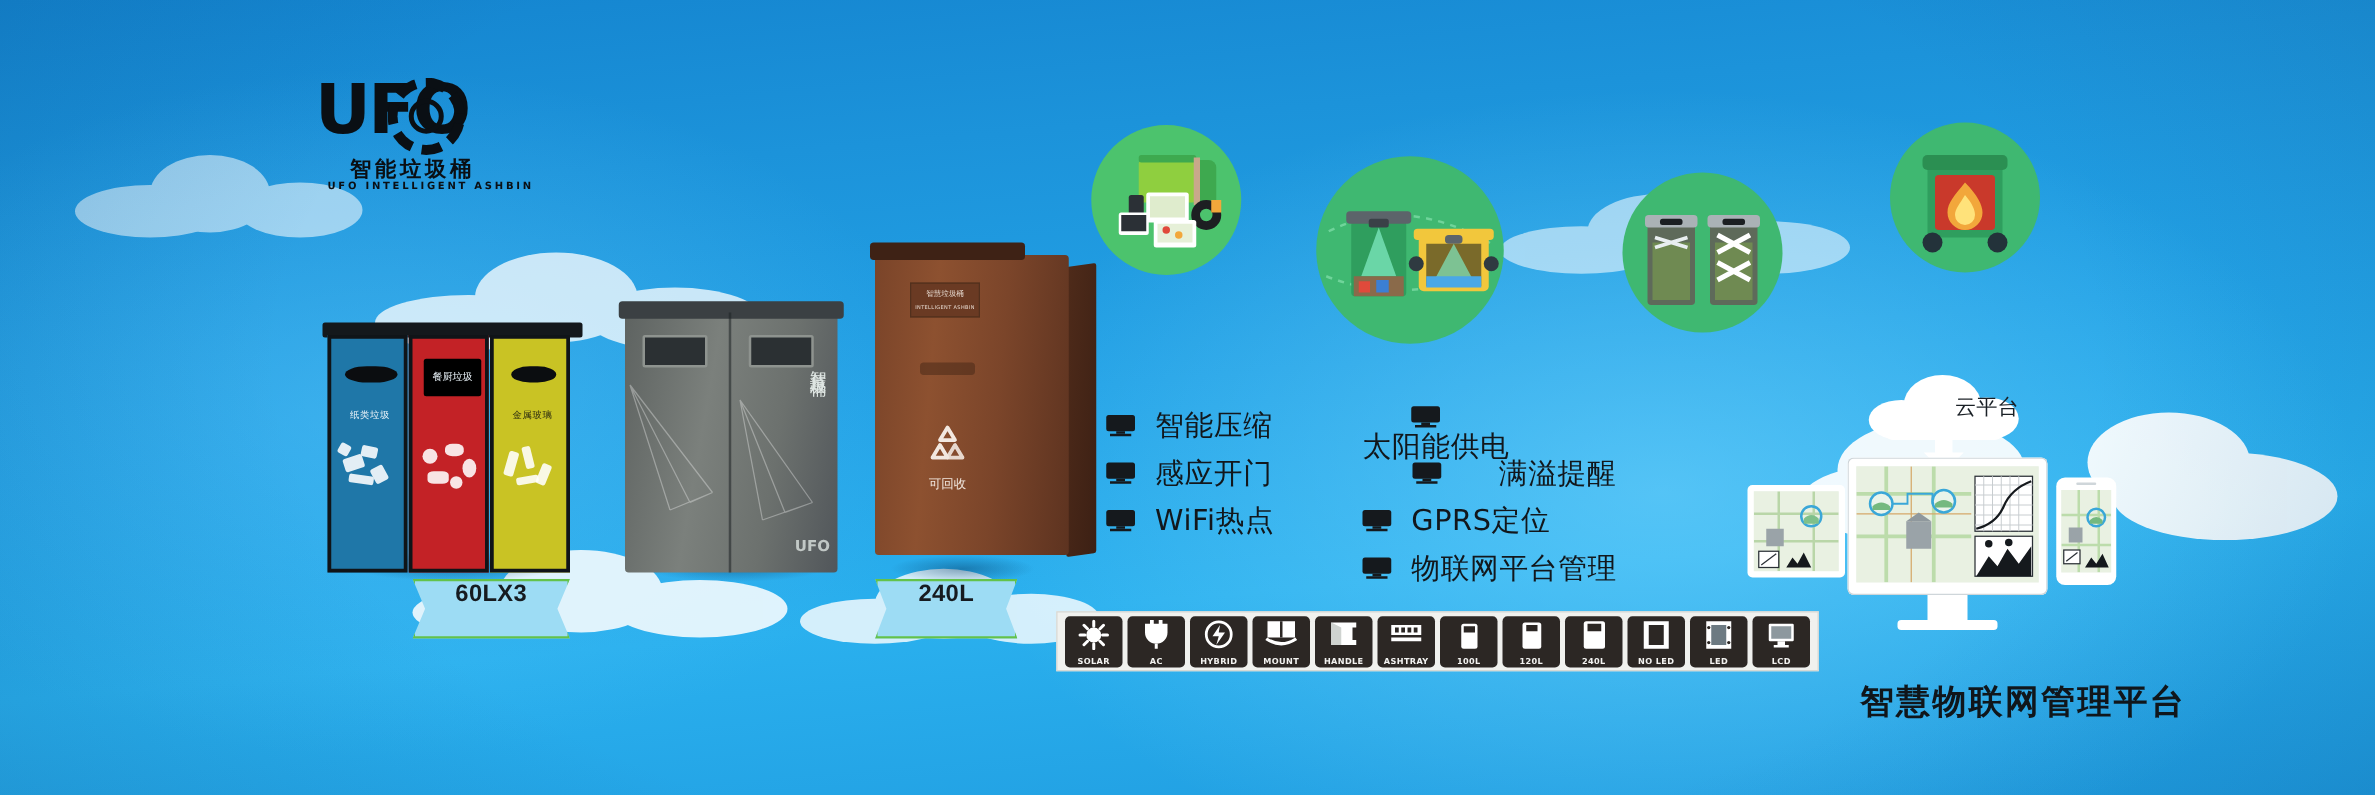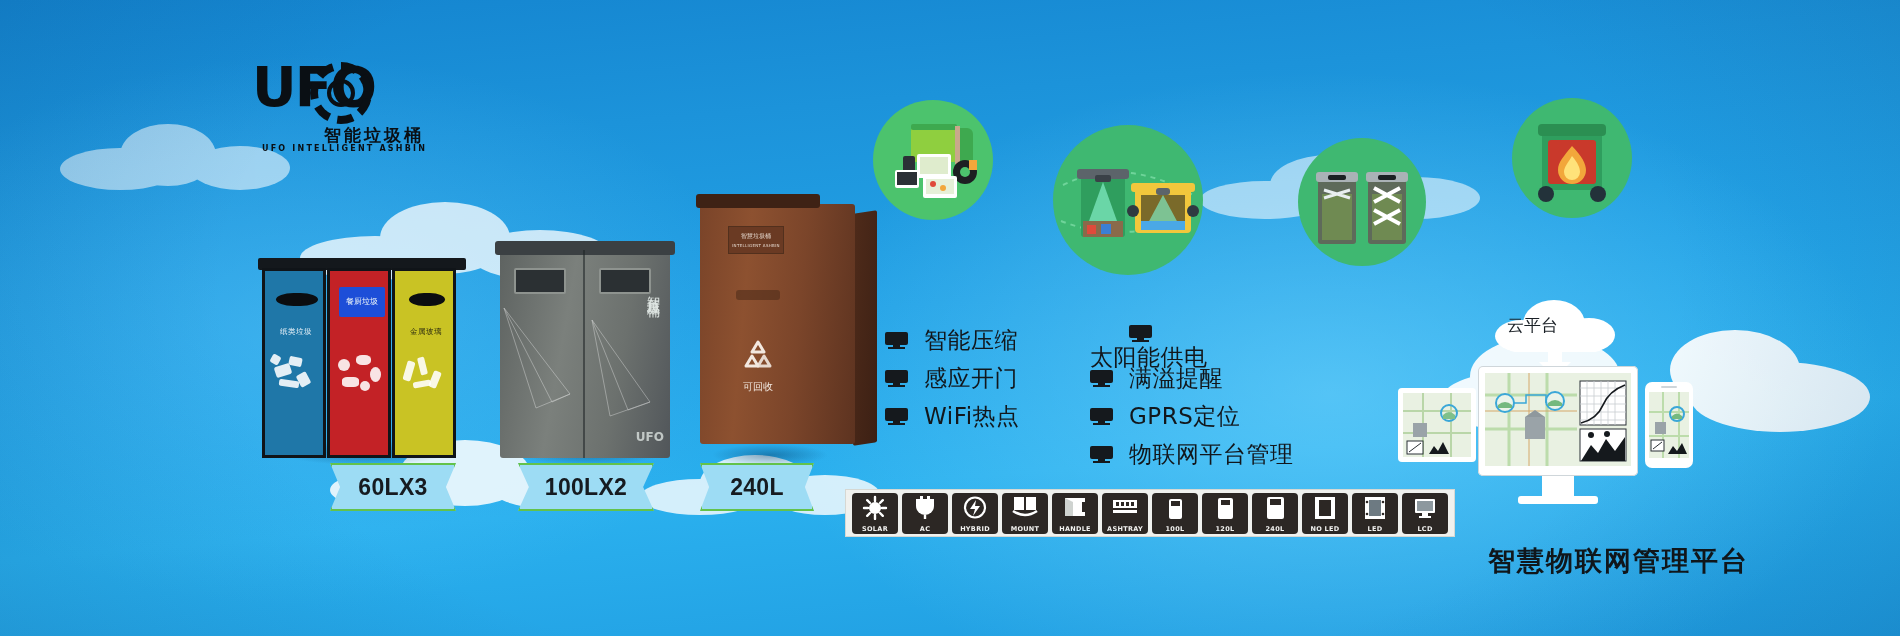--- a/index.html
+++ b/index.html
@@ -40,21 +40,21 @@
     position:absolute;left:58px;top:4px;width:62px;height:62px;border-radius:50%;
     border:8px dashed #0a0f14;box-sizing:border-box;
   }
   .logo-ring:after{
     content:"";position:absolute;left:9px;top:9px;right:9px;bottom:9px;
     border-radius:50%;border:4px solid #0a0f14;box-sizing:border-box;
   }
   .logo-cn{
     position:absolute;left:28px;top:66px;width:100px;text-align:center;
     font-family:"DejaVu Sans",sans-serif;font-weight:bold;
-    font-size:17px;letter-spacing:3px;color:#0a0f14;white-space:nowrap;margin-left:44px;
+    font-size:17px;letter-spacing:3px;color:#0a0f14;white-space:nowrap;
   }
   .logo-en{
     position:absolute;left:10px;top:86px;width:140px;text-align:center;
     font-family:"DejaVu Sans",sans-serif;font-weight:bold;
     font-size:8px;letter-spacing:2.2px;color:#0a0f14;white-space:nowrap;
   }
 
   
   .bin-shadow{
     position:absolute;border-radius:50%;
@@ -62,21 +62,21 @@
   }
   .bin3{position:absolute;left:262px;top:268px;width:200px;height:190px;}
   .bin3 .cell{position:absolute;top:0;width:64px;height:190px;border:3px solid #101418;box-sizing:border-box;}
   .bin3 .top{position:absolute;left:-4px;top:-10px;width:208px;height:12px;background:#14181c;border-radius:2px;}
   .bin3 .slot{position:absolute;left:11px;top:22px;width:42px;height:13px;background:#0b0d10;border-radius:50%/60%;}
   .bin3 .lbl{
     position:absolute;left:3px;top:56px;width:56px;text-align:center;
     font-family:"DejaVu Sans",sans-serif;font-size:7.5px;color:#e9f2f8;letter-spacing:.5px;
   }
   .bin3 .plate{
-    position:absolute;left:9px;top:16px;width:46px;height:30px;background:#1d4ed8;border-radius:2px;
+    position:absolute;left:9px;top:16px;width:46px;height:30px;background:#000000;border-radius:2px;
   }
   .bin3 .plate span{
     display:block;text-align:center;line-height:30px;
     font-family:"DejaVu Sans",sans-serif;font-size:8px;color:#e9f2f8;
   }
   .bin3 .lower{position:absolute;left:0;top:76px;width:100%;height:114px;}
   .ico{position:absolute;background:rgba(255,255,255,.88);border-radius:2px;}
 
   .bin2{position:absolute;left:500px;top:250px;width:170px;height:208px;}
   .bin2 .body{position:absolute;inset:0;background:linear-gradient(100deg,#5e6361 0%,#7b807c 38%,#6c716e 68%,#51565a 100%);border-radius:3px;}
@@ -97,23 +97,23 @@
   .bin1 .scr{position:absolute;left:28px;top:22px;width:56px;height:28px;background:#6a3a23;border:1px solid #52301d;box-sizing:border-box;}
   .bin1 .scr span{display:block;text-align:center;font-size:6px;color:#e6d9cf;line-height:9px;padding-top:4px;font-family:"DejaVu Sans",sans-serif;}
   .bin1 .slot{position:absolute;left:36px;top:86px;width:44px;height:10px;background:#43251680;border-radius:3px;}
   .bin1 .rec{position:absolute;left:38px;top:132px;width:40px;height:40px;}
   .bin1 .rtxt{position:absolute;left:20px;top:176px;width:76px;text-align:center;font-size:10px;color:#f0e6de;font-family:"DejaVu Sans",sans-serif;}
 
   
   .ribbon{
     position:absolute;height:44px;
     background:#9ddcf4;border:2px solid #63c24a;
-    display:flex;align-items:center;justify-content:center;
+    display:flex;align-items:flex-start;justify-content:center;
     clip-path:polygon(0 0,100% 0,92% 50%,100% 100%,0 100%,8% 50%);
-    font-weight:bold;font-size:23px;color:#161b20;letter-spacing:.3px;
+    font-weight:bold;font-size:19px;color:#161b20;letter-spacing:.3px;
   }
 
   
   .feat{position:absolute;display:flex;align-items:center;}
   .feat .mon{position:relative;width:23px;height:17px;margin-right:16px;flex:0 0 auto;}
   .feat .mon i{position:absolute;left:0;top:0;width:23px;height:13px;background:#15191d;border-radius:2px;}
   .feat .mon b{position:absolute;left:8px;top:13px;width:7px;height:2px;background:#15191d;}
   .feat .mon u{position:absolute;left:3px;top:15px;width:17px;height:2px;background:#15191d;}
   .feat span{
     font-family:"DejaVu Sans",sans-serif;font-size:23px;color:#12171c;white-space:nowrap;letter-spacing:.5px;
@@ -140,21 +140,21 @@
   
   .plat-label{
     position:absolute;font-family:"DejaVu Sans",sans-serif;font-weight:bold;
     font-size:27px;color:#10161b;letter-spacing:2px;white-space:nowrap;
   }
   .cloudtag{
     position:absolute;left:1495px;top:298px;width:120px;height:54px;
   }
   .cloudtag .puff{position:absolute;background:#fff;border-radius:50%;}
   .cloudtag .txt{
-    position:absolute;left:12px;top:16px;width:120px;text-align:left;
+    position:absolute;left:0;top:16px;width:120px;text-align:right;
     font-family:Liberation Serif, serif;font-size:17px;color:#1a2026;z-index:3;
   }
   .mon-big{position:absolute;left:1478px;top:366px;width:160px;height:110px;}
   .mon-big .frame{position:absolute;inset:0;background:#fff;border-radius:5px;box-shadow:0 0 0 1px #cfd6da inset;}
   .mon-big .screen{position:absolute;left:7px;top:7px;right:7px;bottom:10px;background:#eef4ea;overflow:hidden;}
   .mon-big .neck{position:absolute;left:64px;top:110px;width:32px;height:22px;background:#fff;}
   .mon-big .base{position:absolute;left:40px;top:130px;width:80px;height:8px;background:#fff;border-radius:3px;}
   .tabdev{position:absolute;left:1398px;top:388px;width:78px;height:74px;background:#fff;border-radius:4px;}
   .tabdev .s{position:absolute;left:5px;top:5px;right:5px;bottom:5px;background:#eef4ea;overflow:hidden;}
   .phonedev{position:absolute;left:1645px;top:382px;width:48px;height:86px;background:#fff;border-radius:7px;}
@@ -264,23 +264,20 @@
       <div class="win"></div>
     </div>
     <svg class="web" viewBox="0 0 170 150" preserveAspectRatio="none">
       <g stroke="#ffffff" stroke-opacity=".55" fill="none" stroke-width="1">
         <path d="M4 10 L70 96 M4 10 L52 104 M4 10 L36 110 M70 96 L36 110 M52 104 L70 96"></path>
         <path d="M92 22 L150 104 M92 22 L128 112 M92 22 L110 118 M150 104 L110 118 M128 112 L150 104"></path>
       </g>
     </svg>
     <div class="vtext">智慧垃圾桶</div>
     <div class="abs" style="right:6px;bottom:14px;font-size:12px;font-weight:bold;color:#dbe2df;opacity:.8;font-family:'DejaVu Sans',sans-serif;">UFO</div>
-  </div>
-  <div class="ribbon" style="left:518px;top:463px;width:132px;">
-    <span>100LX2</span>
   </div>
 
   <div class="bin-shadow" style="left:690px;top:440px;width:160px;height:30px;"></div>
   <div class="bin1">
     <div class="side"></div>
     <div class="body"></div>
     <div class="cap"></div>
     <div class="scr">
       <span>智慧垃圾桶</span>
       <span style="font-size:4px;letter-spacing:.3px;padding-top:1px;">INTELLIGENT ASHBIN</span>
@@ -397,21 +394,21 @@
   </div>
 
   <div class="feat" style="left:1090px;top:325px;flex-direction:column;">
     <span class="mon">
         <i></i>
         <b></b>
         <u></u>
       </span>
     <span>太阳能供电</span>
   </div>
-  <div class="feat" style="left:1090px;top:363px;">
+  <div class="feat" style="left:1130px;top:363px;gap:30px;">
     <span class="mon">
         <i></i>
         <b></b>
         <u></u>
       </span>
     <span>满溢提醒</span>
   </div>
   <div class="feat" style="left:1090px;top:401px;">
     <span class="mon">
         <i></i>

